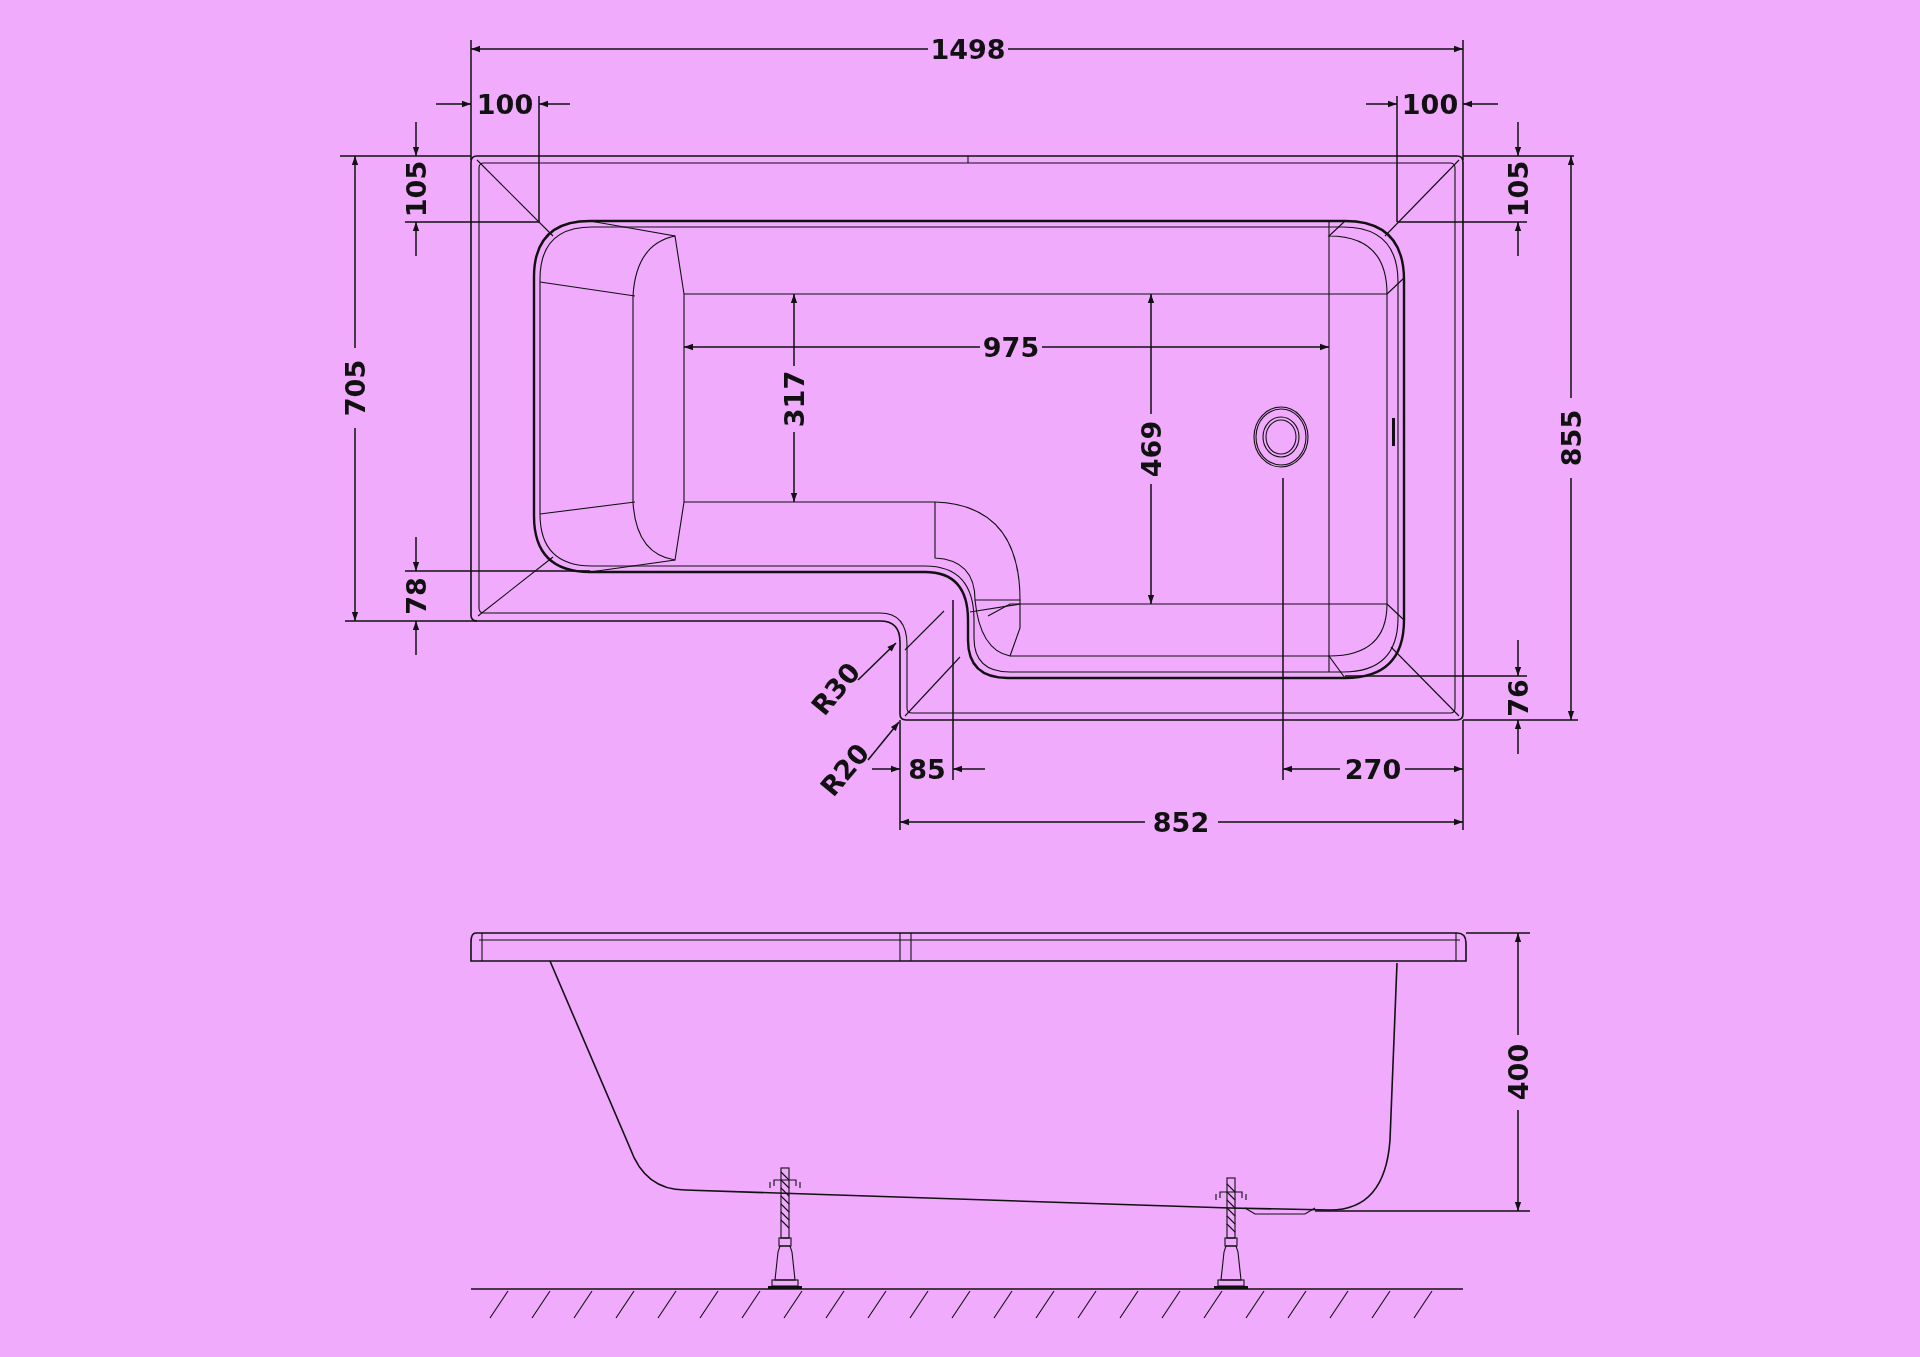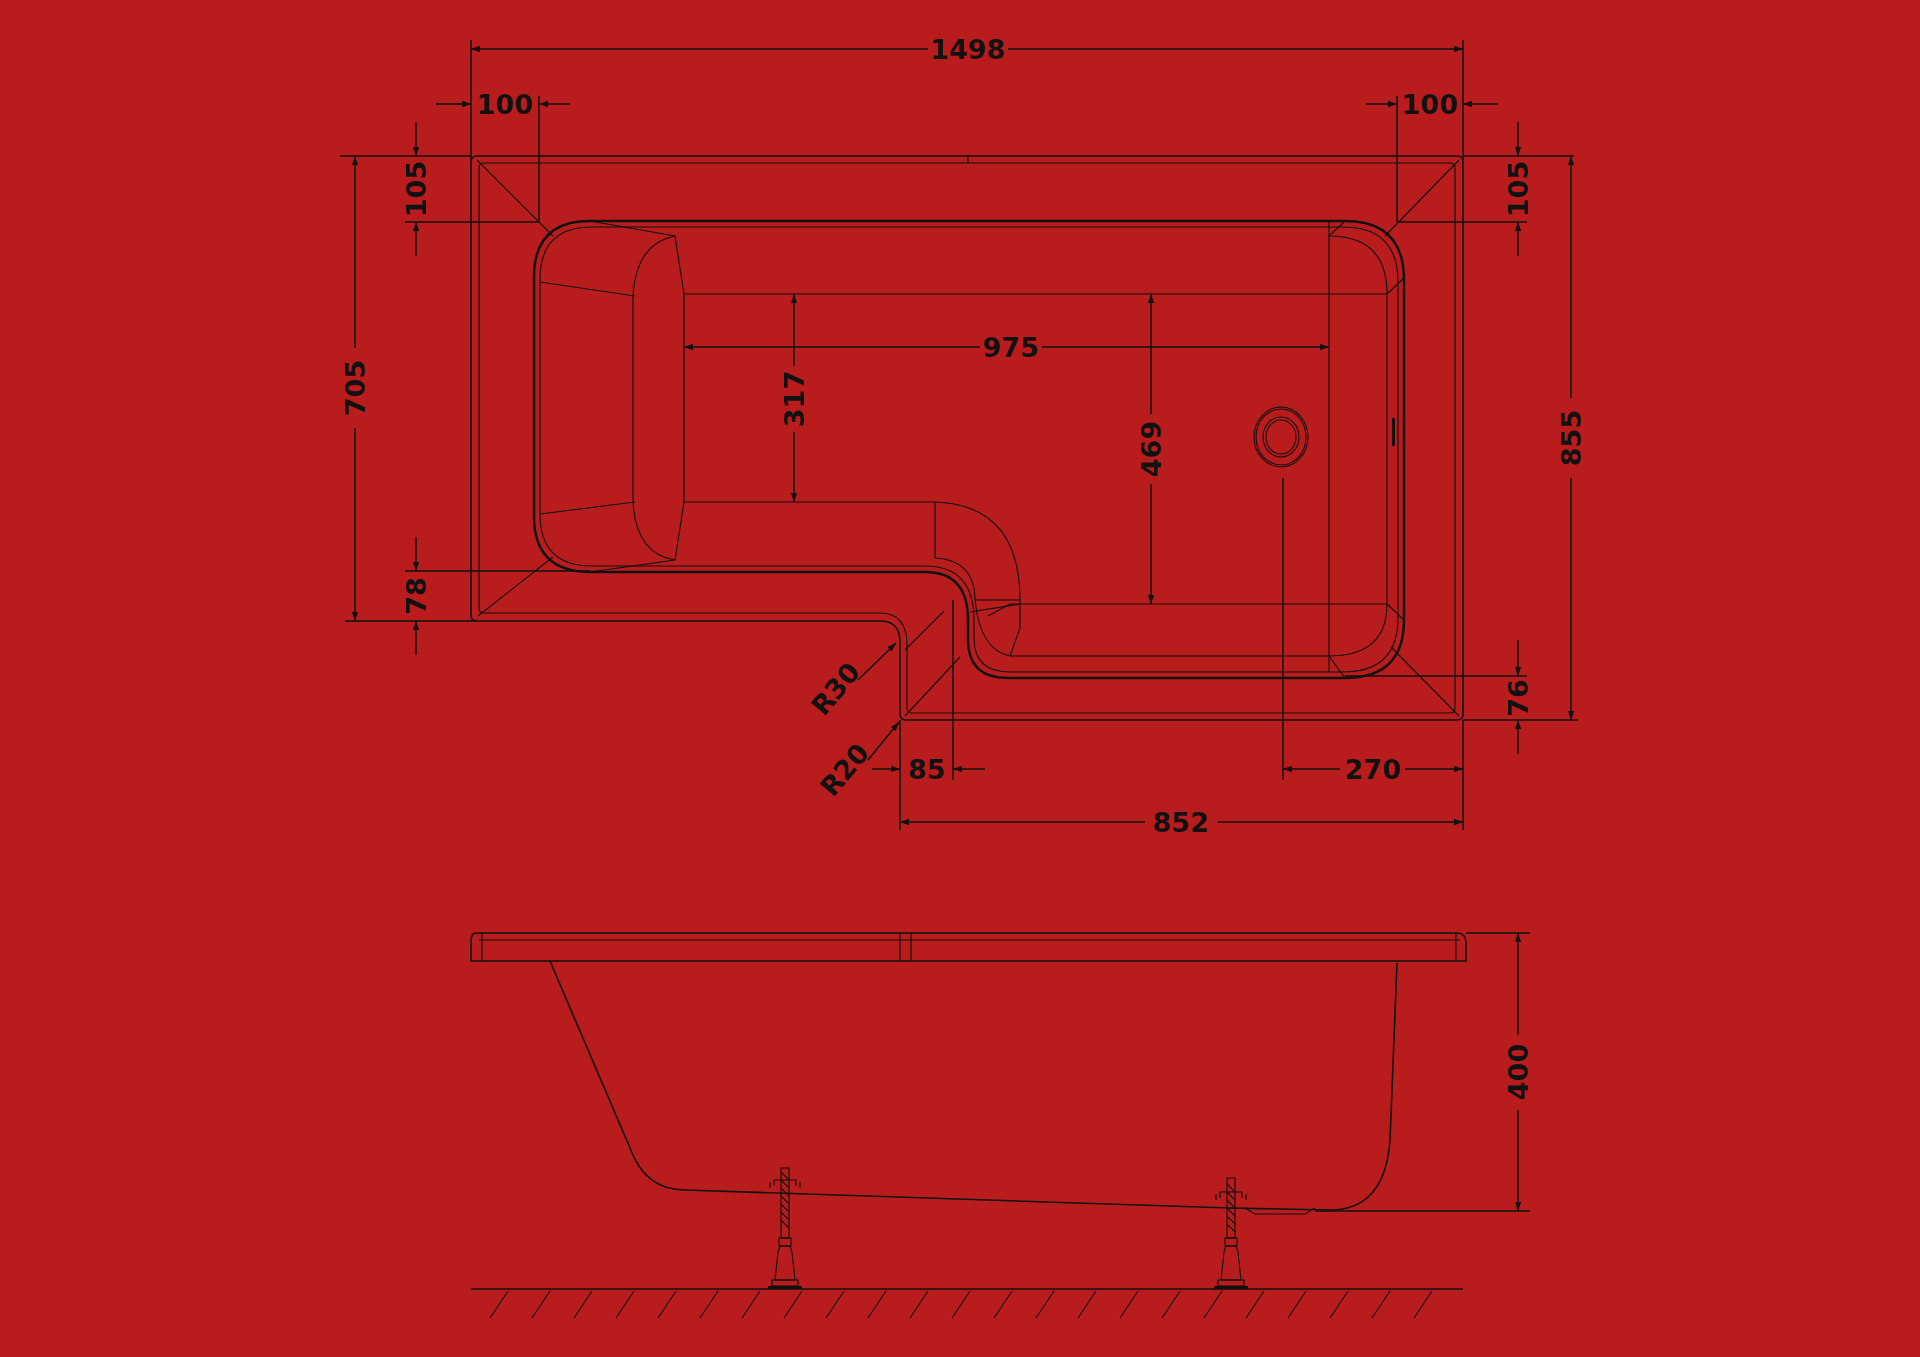--- a/index.html
+++ b/index.html
@@ -1,16 +1,16 @@
 <!DOCTYPE html>
 <html><head>
 <meta charset="utf-8">
 <style>
   html, body { margin: 0; padding: 0; background: #ffffff; }
-  #canvas { position: relative; width: 1920px; height: 1357px; background: #b91c1c; overflow: hidden; }
+  #canvas { position: relative; width: 1920px; height: 1357px; background: #f0abfc; overflow: hidden; }
   svg { position: absolute; left: 0; top: 0; }
   .ln { stroke: #111; stroke-width: 1.6; fill: none; }
   .thin { stroke: #111; stroke-width: 1.1; fill: none; }
   .thick { stroke: #111; stroke-width: 2.4; fill: none; }
   .dim { stroke: #111; stroke-width: 1.5; fill: none; }
   .dimtxt { font-family: "DejaVu Sans", sans-serif; font-weight: bold; font-size: 27px; fill: #111; }
 </style>
 </head>
 <body>
 

